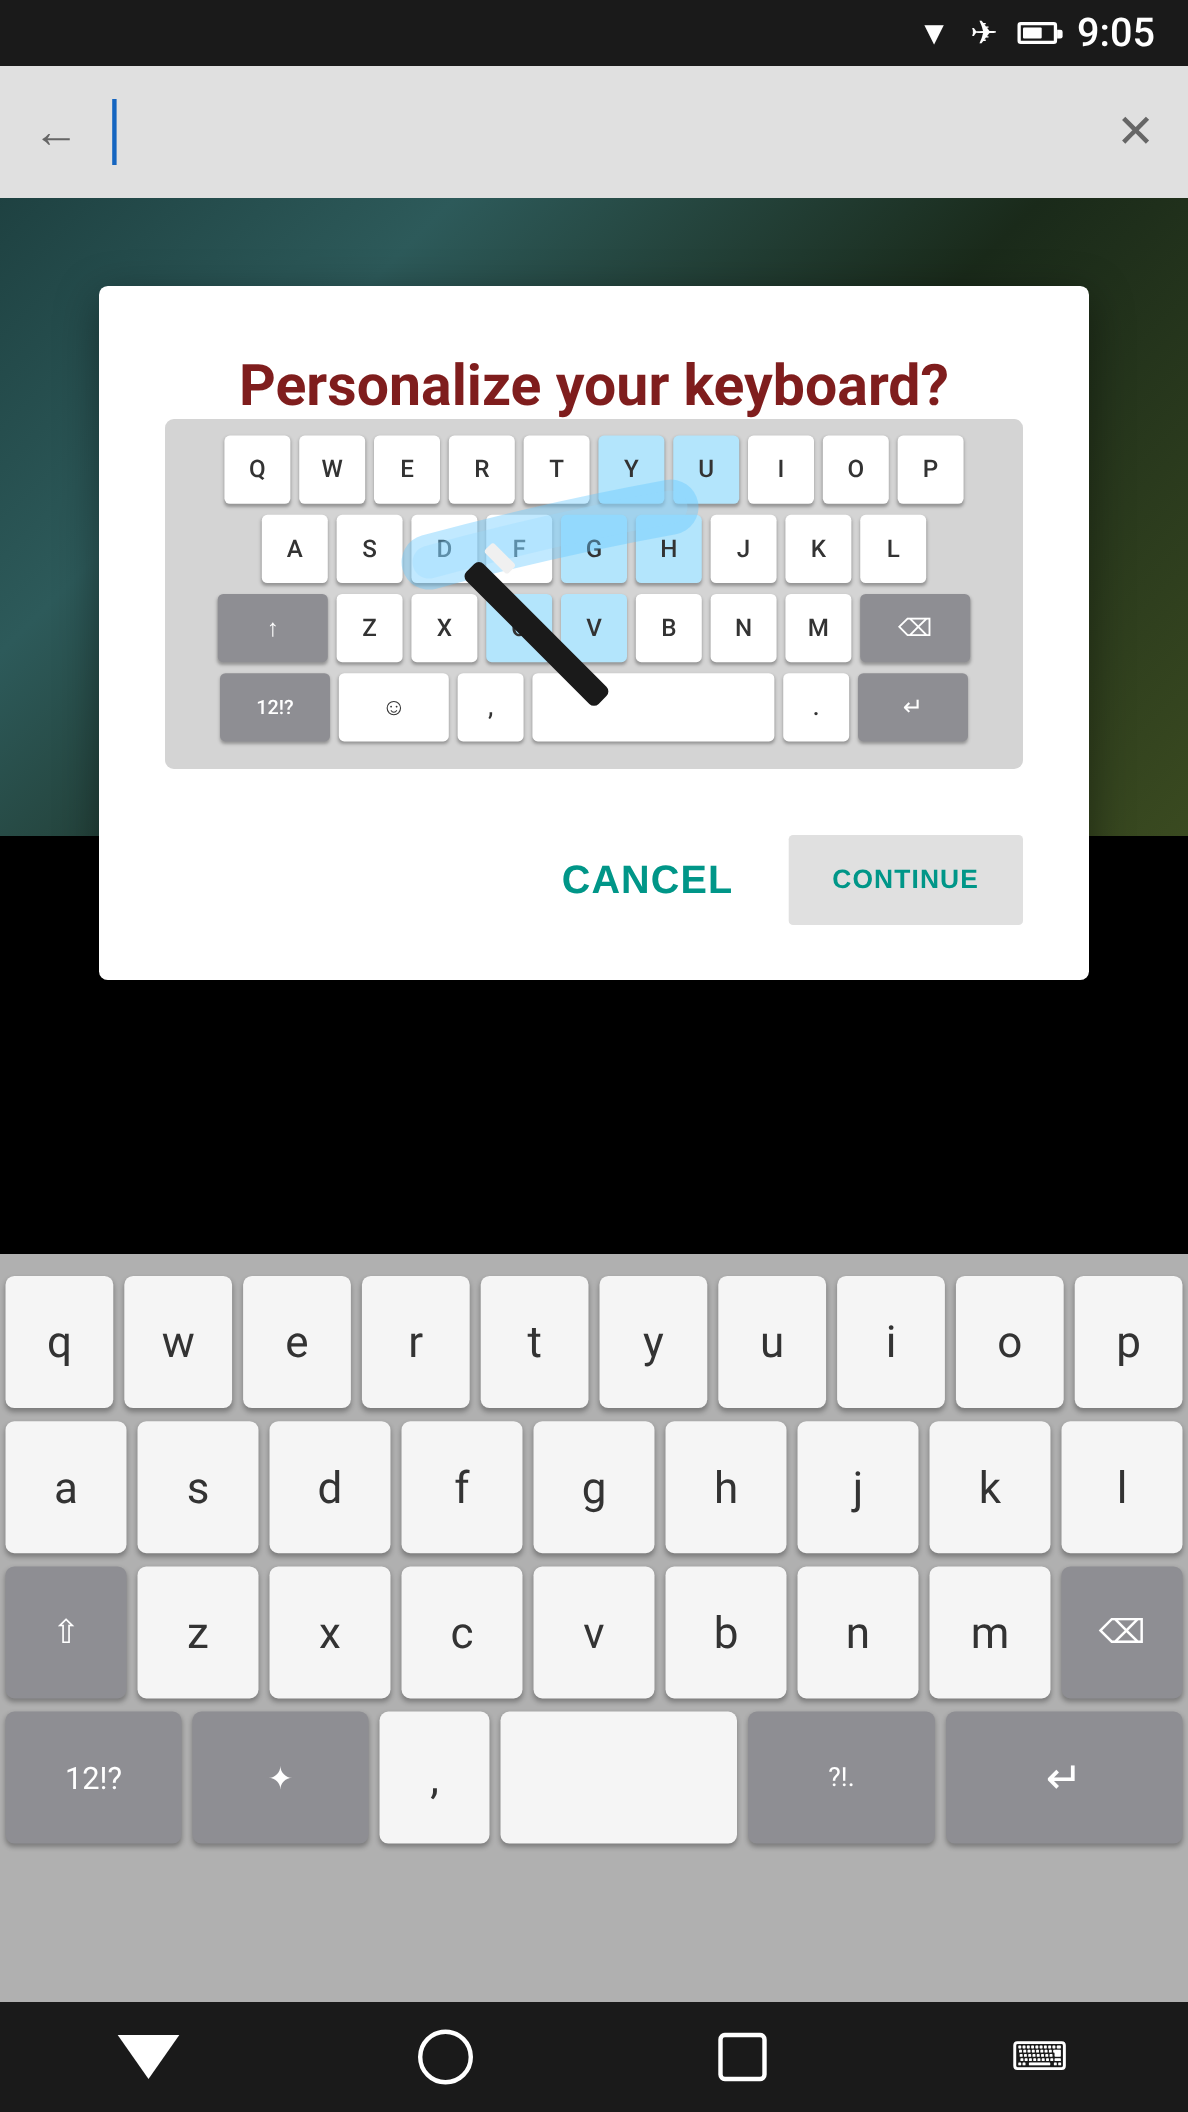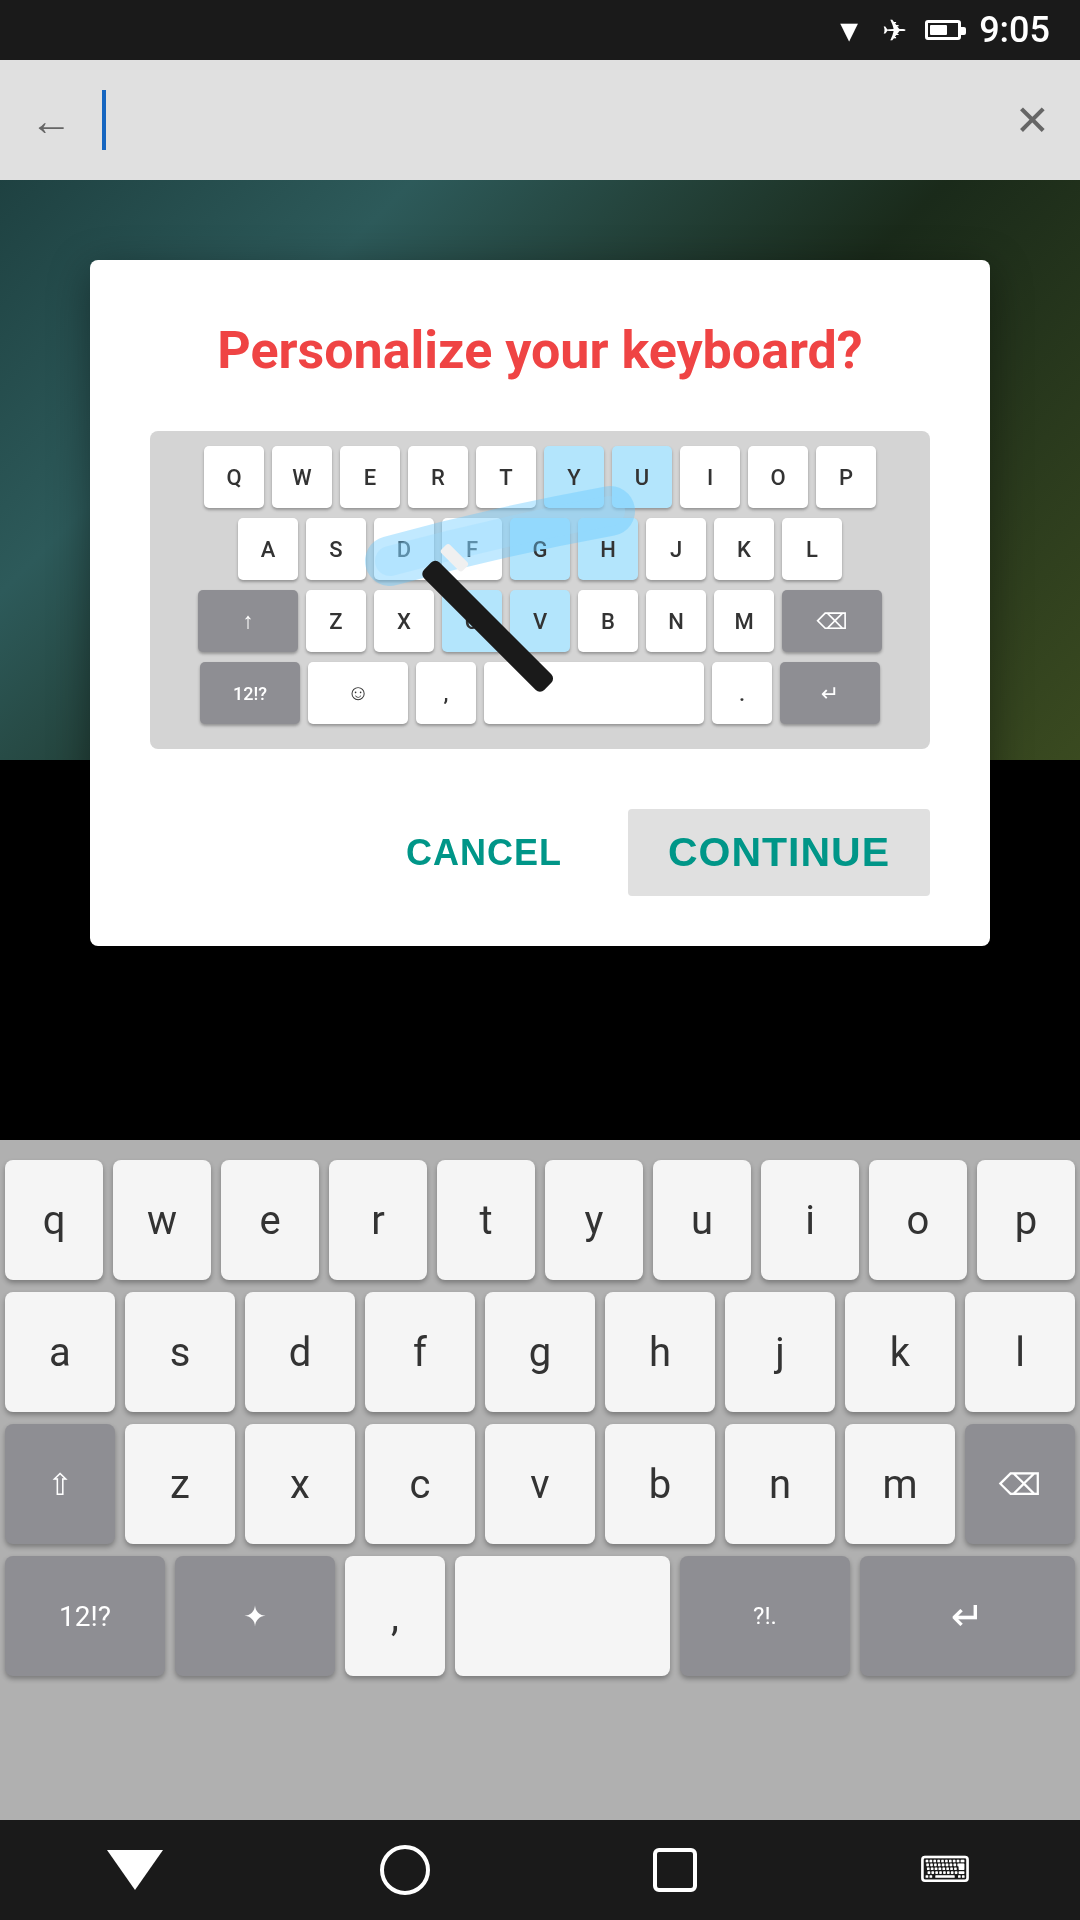--- a/index.html
+++ b/index.html
@@ -109,23 +109,22 @@
       background: white;
       border-radius: 8px;
       width: 900px;
       padding: 60px 60px 50px 60px;
       box-shadow: 0 10px 40px rgba(0,0,0,0.4);
     }
 
     .dialog-title {
       font-size: 52px;
       font-weight: bold;
-      color: #ef4444;
+      color: #7f1d1d;
       text-align: center;
-      margin-bottom: 50px;
     }
 
     
     .mini-keyboard {
       background: #d4d4d4;
       border-radius: 8px;
       padding: 15px 10px;
       position: relative;
       margin-bottom: 60px;
     }
@@ -174,37 +173,37 @@
     .swipe-trail {
       position: absolute;
       top: 0; left: 0; right: 0; bottom: 0;
       pointer-events: none;
     }
 
     
     .dialog-buttons {
       display: flex;
       justify-content: flex-end;
-      gap: 36px;
+      gap: 20px;
     }
 
     .btn-cancel {
       font-size: 36px;
       font-weight: 700;
       color: #009688;
       padding: 20px 30px;
       background: none;
       border: none;
       cursor: pointer;
       text-transform: uppercase;
       letter-spacing: 1px;
     }
 
     .btn-continue {
-      font-size: 41px;
+      font-size: 24px;
       font-weight: 700;
       color: #009688;
       padding: 20px 40px;
       background: #e0e0e0;
       border: none;
       border-radius: 4px;
       cursor: pointer;
       text-transform: uppercase;
       letter-spacing: 1px;
     }

